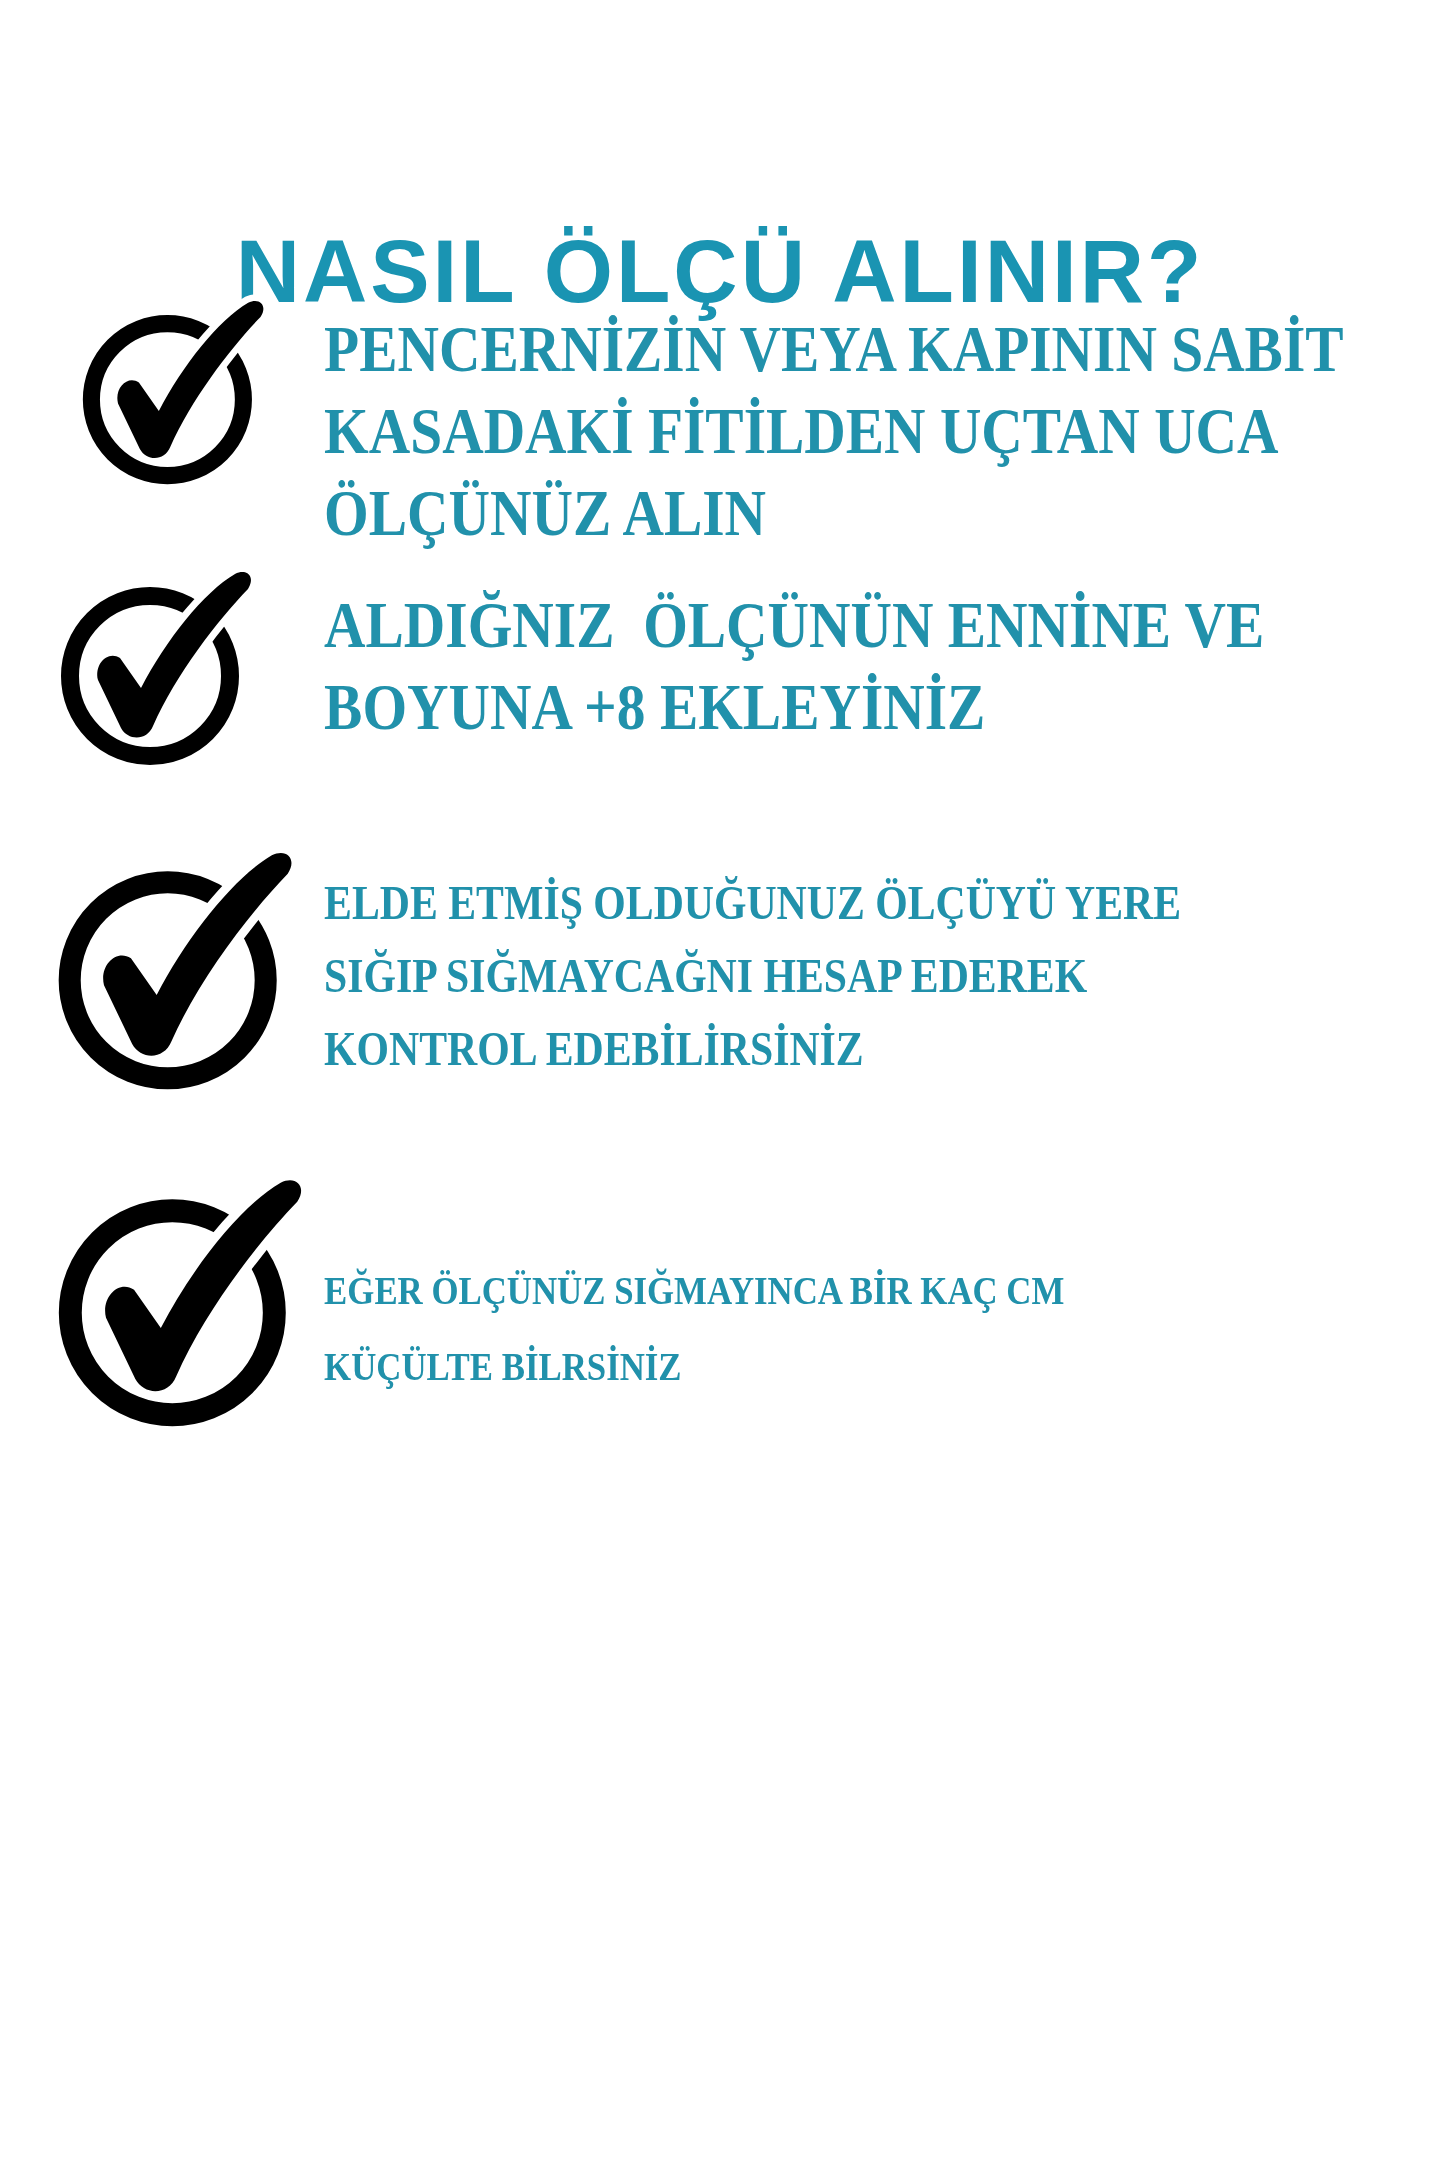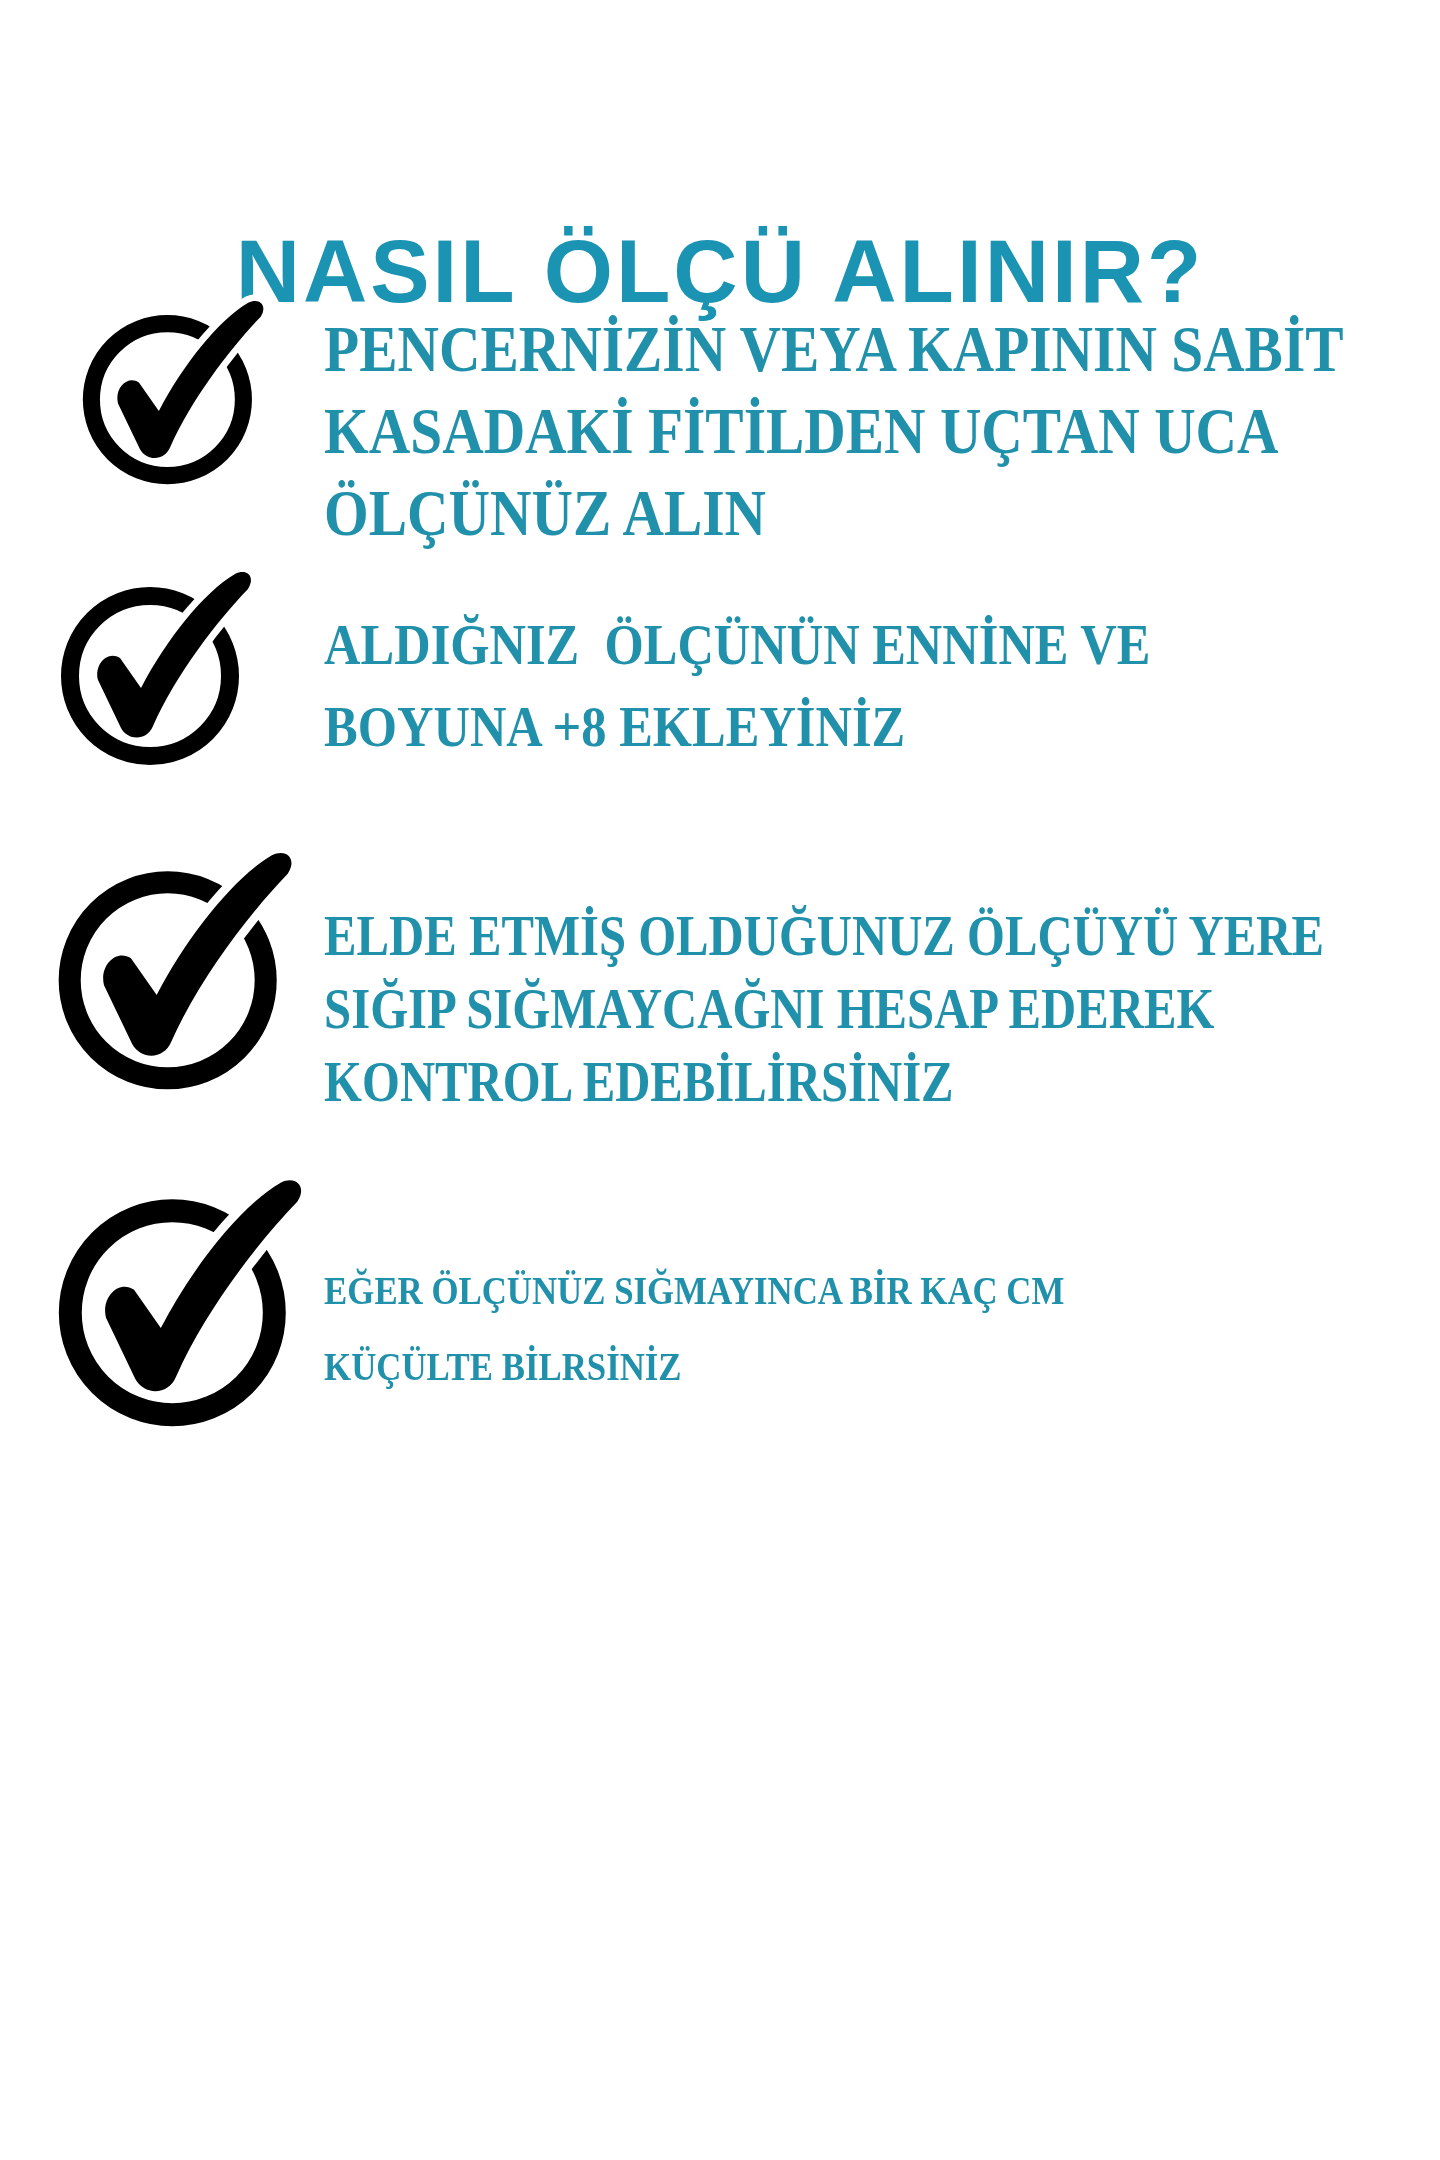--- a/index.html
+++ b/index.html
@@ -48,22 +48,22 @@
     transform: scaleX(0.87);
     transform-origin: 50% 50%;
     white-space: pre;
   }
   
   .i1 { left: 80px;  top: 297px;  width: 190px; height: 190px; }
   .i2 { left: 58px;  top: 568px;  width: 200px; height: 200px; }
   .i3 { left: 55px;  top: 848px;  width: 245px; height: 245px; }
   .i4 { left: 55px;  top: 1175px; width: 255px; height: 255px; }
   .t1 { top: 308px;  font-size: 66px; line-height: 82px; }
-  .t2 { top: 604px;  font-size: 58px; line-height: 82px; }
-  .t3 { top: 900px;  font-size: 56px; line-height: 73px; }
+  .t2 { top: 584px;  font-size: 66px; line-height: 82px; }
+  .t3 { top: 866px;  font-size: 48px; line-height: 73px; }
   .t4 { top: 1253px; font-size: 40px; line-height: 76px; }
 </style>
 </head>
 <body>
 
 <svg width="0" height="0" style="position:absolute" aria-hidden="true">
   <defs>
     <g id="chk">
       <circle cx="46" cy="54" r="40" fill="none" stroke="currentColor" stroke-width="9"></circle>
       <path d="M 20 56 C 18 48 25 41 31 45 L 41.5 60 C 54 36 73 12 88.5 3 C 94.5 0 99 4.5 95 10.5 C 80 26 59 53 47.5 79 C 44.5 86.5 35 86.5 31.5 80 Z" fill="var(--c-background)" stroke="var(--c-background)" stroke-width="7" stroke-linejoin="round"></path>

